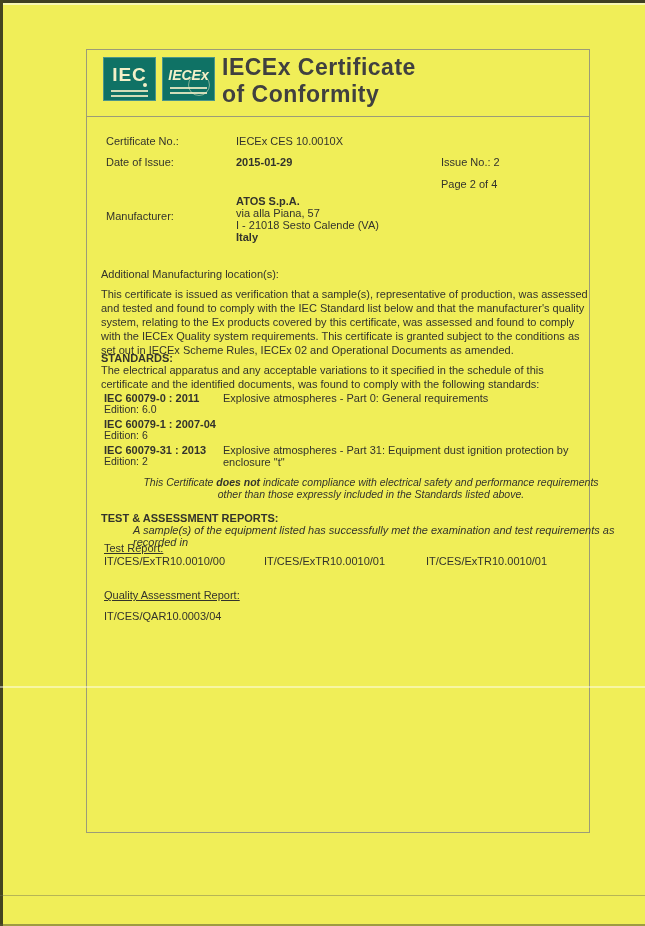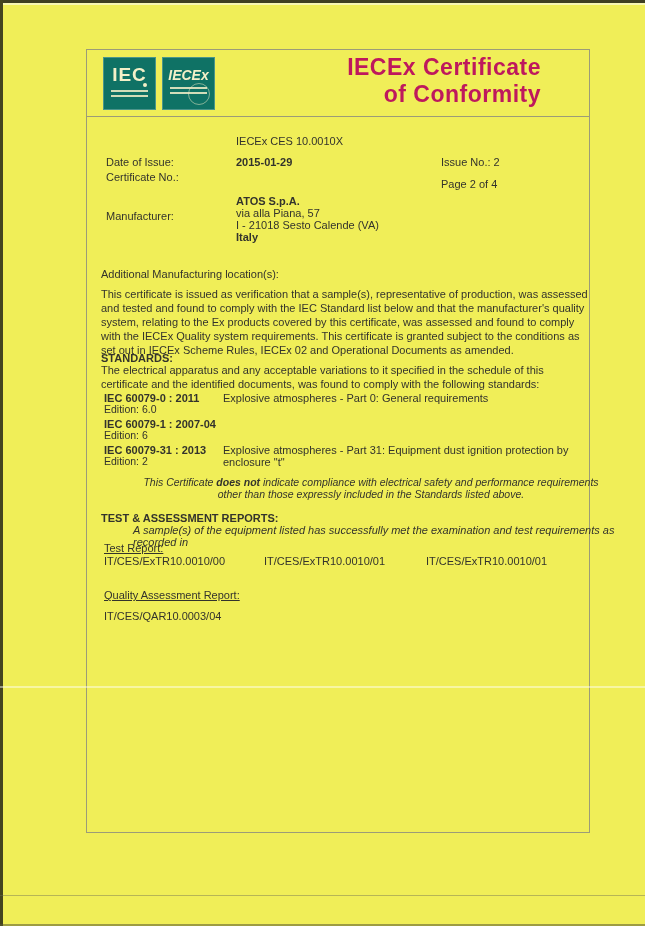--- a/index.html
+++ b/index.html
@@ -23,35 +23,35 @@
   .frame {
     position:absolute; left:86px; top:49px; width:504px; height:784px;
     border:1px solid #9c9c78;
   }
   .header {
     position:absolute; left:0; top:0; width:100%; height:67px;
     border-bottom:1px solid #9c9c78;
   }
   .logos { position:absolute; left:16px; top:7px; display:flex; gap:6px; }
   .logo-box {
-    width:53px; height:53px; background:#0f7265; color:#f3f0c8;
+    width:53px; height:44px; background:#0f7265; color:#f3f0c8;
     position:relative; display:flex; flex-direction:column; align-items:center;
     box-shadow:inset 0 0 0 1px rgba(255,255,255,0.25);
   }
   .logo-iec-text { font-size:19px; font-weight:bold; letter-spacing:1px; margin-top:7px; }
   .logo-iec-dot { position:absolute; right:9px; top:26px; width:4px; height:4px; border-radius:50%; background:#f3f0c8; }
   .logo-iecex-text { font-size:14px; font-weight:bold; font-style:italic; margin-top:10px; }
   .logo-lines { margin-top:4px; width:70%; }
   .logo-lines div { height:2px; background:rgba(243,240,200,0.85); margin-bottom:3px; }
   .logo-globe { position:absolute; right:5px; bottom:5px; width:22px; height:22px; border-radius:50%;
     border:1px solid rgba(243,240,200,0.5); }
 
   .title-block {
-    position:absolute; left:114px; top:4px; width:340px;
-    text-align:right; color:#be185d; font-weight:bold;
+    position:absolute; left:135px; top:4px; width:340px;
+    text-align:left; color:#404040; font-weight:bold;
     font-size:23px; line-height:27px; letter-spacing:0.5px;
   }
 
   .abs { position:absolute; font-size:11px; }
   .b { font-weight:bold; }
   .i { font-style:italic;margin-left:32px; }
   .u { text-decoration:underline; }
   .small { font-size:10.5px; }
 
   .para { line-height:14px; }
@@ -90,21 +90,21 @@
             <div></div>
           </div>
       </div>
     </div>
     <div class="title-block">
       <div>IECEx Certificate</div>
       <div>of Conformity</div>
     </div>
   </div>
 
-  <div class="abs" style="left:19px; top:85px;margin-top:36px;">Certificate No.:</div>
+  <div class="abs" style="left:19px; top:85px;">Certificate No.:</div>
   <div class="abs" style="left:149px; top:85px;">IECEx CES 10.0010X</div>
 
   <div class="abs" style="left:19px; top:106px;">Date of Issue:</div>
   <div class="abs b" style="left:149px; top:106px;">2015-01-29</div>
   <div class="abs" style="left:354px; top:106px;">Issue No.: 2</div>
 
   <div class="abs" style="left:354px; top:128px;">Page 2 of 4</div>
 
   <div class="abs" style="left:19px; top:160px;">Manufacturer:</div>
   <div class="abs" style="left:149px; top:145px; line-height:12px;">

